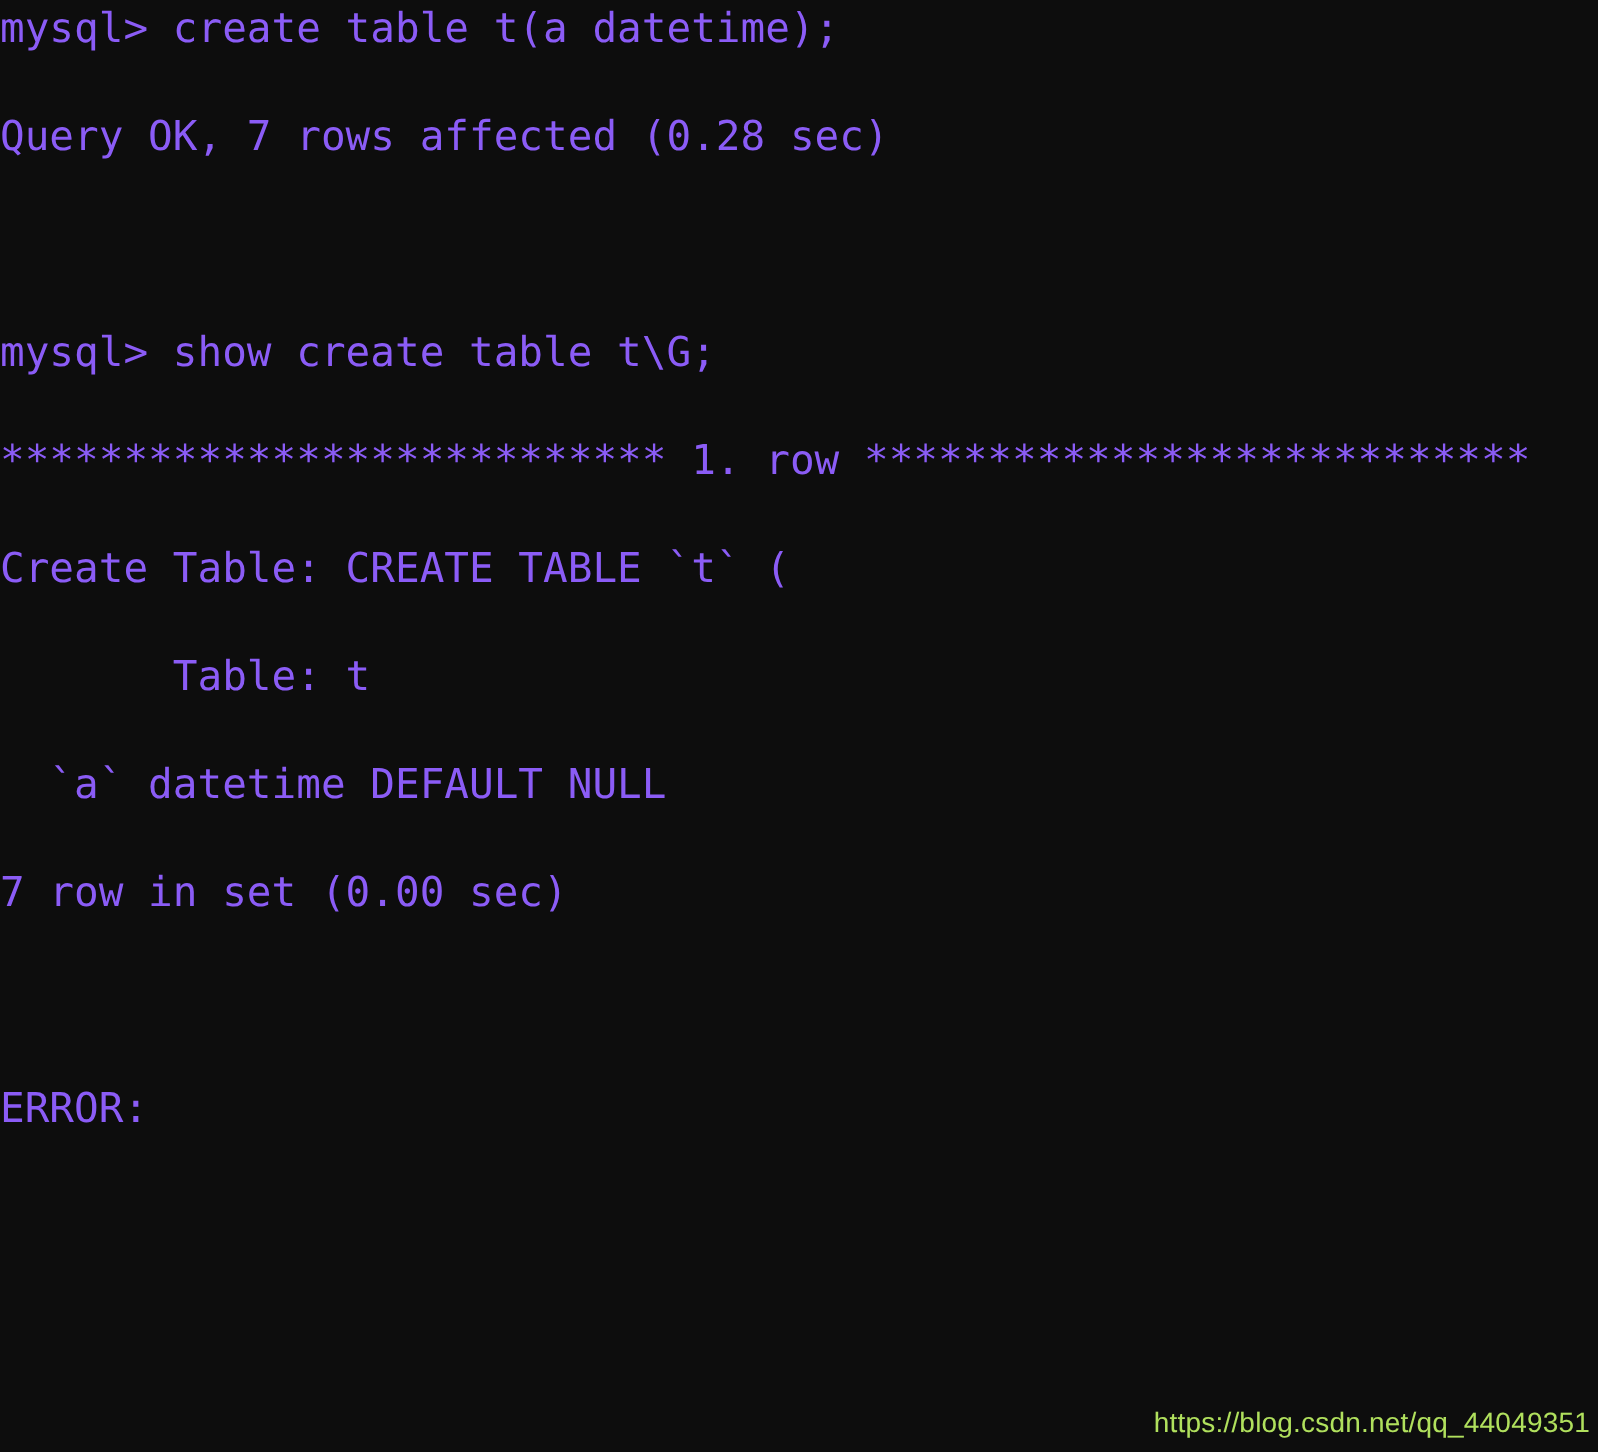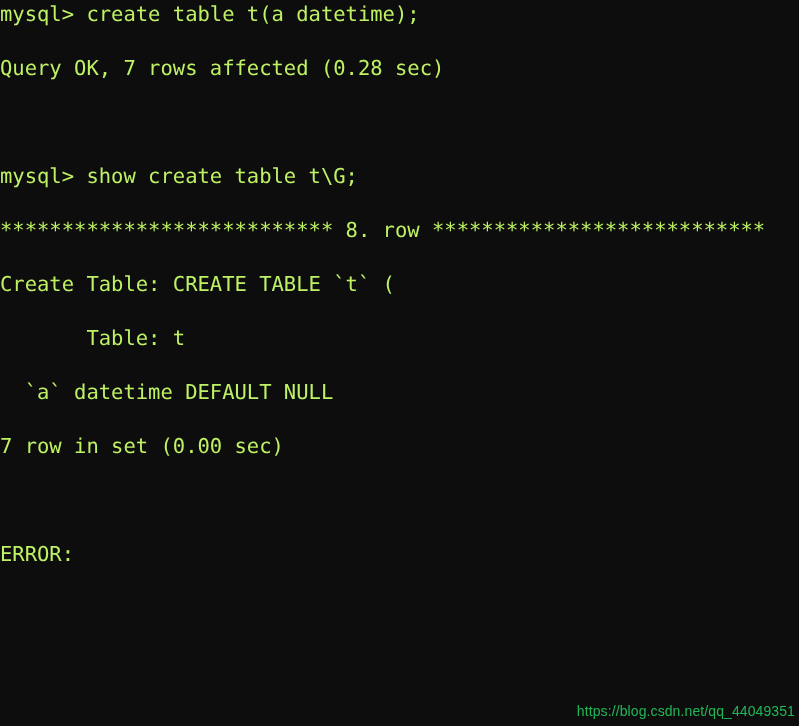--- a/index.html
+++ b/index.html
@@ -36,46 +36,46 @@
     letter-spacing: 0px;
     white-space: pre;
     font-weight: 400;
     text-rendering: geometricPrecision;
     -webkit-font-smoothing: antialiased;
   }
   .term-line {
     display: block;
     height: 27px;
     white-space: pre;
-    color: #bef264;
+    color: #8b5cf6;
   }
   .term-line.blank {
     color: transparent;
   }
   #watermark {
     position: absolute;
     right: 4px;
     bottom: 7px;
-    color: #22c55e;
+    color: #bef264;
     font-family: "Liberation Sans", "DejaVu Sans", sans-serif;
     font-size: 14px;
     letter-spacing: 0.1px;
     white-space: pre;
     opacity: 0.92;
   }
 </style>
 </head>
 <body>
 
 <div id="terminal">
   <pre id="term-output"><span class="term-line">mysql&gt; create table t(a datetime);</span>
 <span class="term-line">Query OK, 7 rows affected (0.28 sec)</span>
 <span class="term-line blank"></span>
 <span class="term-line">mysql&gt; show create table t\G;</span>
-<span class="term-line">*************************** 8. row ***************************</span>
+<span class="term-line">*************************** 1. row ***************************</span>
 <span class="term-line">Create Table: CREATE TABLE `t` (</span>
 <span class="term-line">       Table: t</span>
 <span class="term-line">  `a` datetime DEFAULT NULL</span>
 <span class="term-line">7 row in set (0.00 sec)</span>
 <span class="term-line blank"></span>
 <span class="term-line">ERROR:</span>
 <span class="term-line blank"></span>
 
 
 

